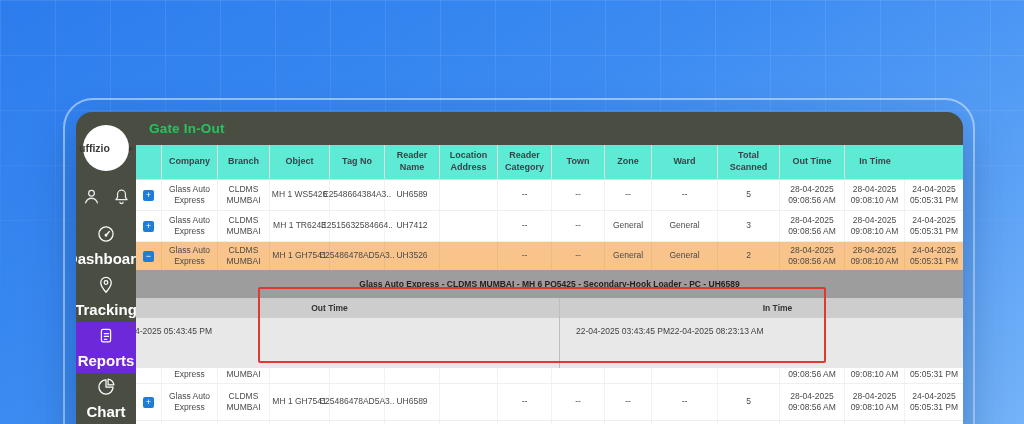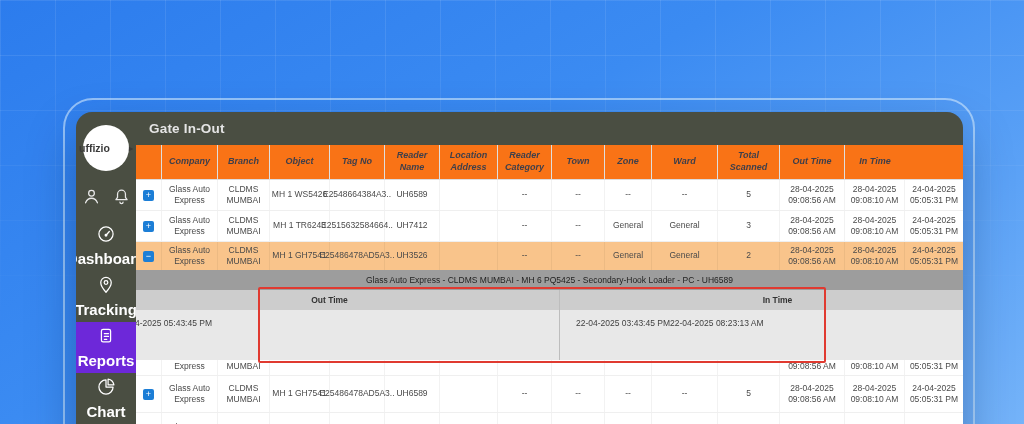--- a/index.html
+++ b/index.html
@@ -11,48 +11,48 @@
                      linear-gradient(90deg,rgba(255,255,255,.09) 1px,transparent 1px);
     background-size:55px 55px;
     -webkit-mask-image:linear-gradient(#000 10%,transparent 80%);
     mask-image:linear-gradient(#000 10%,transparent 80%);}
   .frame{position:absolute;left:63px;top:98px;width:908px;height:400px;
     border:2px solid rgba(214,236,255,.6);border-radius:30px;}
   .window{position:absolute;left:76px;top:112px;width:887px;height:340px;
     background:#4a4e42;border-radius:16px 16px 0 0;overflow:hidden;
     box-shadow:0 22px 48px rgba(8,40,92,.38);}
   .titlebar{position:absolute;left:60px;top:0;right:16px;height:33px;display:flex;align-items:center;
-    color:#e5e5e5;font-size:13.5px;font-weight:bold;letter-spacing:.2px;padding-left:13px;}
+    color:#22c55e;font-size:13.5px;font-weight:bold;letter-spacing:.2px;padding-left:13px;}
   
   .sidebar{position:absolute;left:0;top:0;width:60px;bottom:0;display:flex;flex-direction:column;align-items:center;}
   .logo{width:46px;height:46px;border-radius:50%;background:#fff;margin-top:13px;flex:none;
     display:flex;align-items:center;justify-content:center;font-size:10.5px;font-weight:bold;color:#3a3a3a;gap:18px;}
   .logo .mark{font-size:8px;margin-left:1px;}
   .icon-row{display:flex;gap:11px;margin-top:16px;}
   .icon-row svg{display:block;}
   .nav{margin-top:14px;width:100%;display:flex;flex-direction:column;}
   .nav-item{height:51px;display:flex;flex-direction:column;align-items:center;justify-content:center;gap:3px;
     color:#fff;font-size:15px;font-weight:bold;cursor:pointer;}
   .nav-item.active{background:#6d28d9;}
   
   .content{position:absolute;left:60px;top:33px;right:0;bottom:0;background:#fff;overflow:hidden;}
   .grid-row{display:grid;grid-template-columns:26px 56px 52px 60px 55px 55px 58px 54px 53px 47px 66px 62px 65px 60px 58px;}
-  .thead{height:34px;background:#f97316;border-bottom:1px solid #dcdcdc;font-style:italic;}
+  .thead{height:34px;background:#5eead4;border-bottom:1px solid #dcdcdc;}
   .thead .cell{font-size:9px;font-weight:bold;color:#3f3f4a;border-right:1px solid #dedede;}
   .cell{display:flex;align-items:center;justify-content:center;text-align:center;
     white-space:pre-line;line-height:1.3;height:100%;border-right:1px solid rgba(0,0,0,.05);}
   .cell:last-child{border-right:none;}
   .row{height:30px;font-size:8.5px;color:#4a4a4a;border-bottom:1px solid #efefef;background:#fff;}
   .row.highlight{height:28px;background:#f9c48b;border-bottom:none;}
   .row.row-tall{height:36px;}
   .row.row-last{height:40px;border-bottom:none;}
   .expand-btn{width:11px;height:11px;border-radius:2px;background:#1c7ed6;color:#fff;
     font-size:9px;line-height:11px;text-align:center;cursor:pointer;flex:none;}
-  .band{height:20px;background:#9d9d9d;display:flex;align-items:center;justify-content:center;
-    font-size:8.5px;font-weight:normal;color:#222;}
+  .band{height:28px;background:#9d9d9d;display:flex;align-items:center;justify-content:center;
+    font-size:8.5px;font-weight:bold;color:#222;}
   .sub-grid{display:grid;grid-template-columns:424px 403px;}
   .sub-header{height:20px;background:#cdcdcd;}
   .sub-header .sub-cell{display:flex;align-items:center;justify-content:center;
     font-size:8.5px;font-weight:bold;color:#333;}
   .sub-body{height:50px;background:#e8e8e8;}
   .sub-col{display:flex;flex-direction:row;}
   .sub-col.left,.sub-header .sub-cell.left{border-right:1px solid #bdbdbd;}
   .sub-row{height:25px;display:flex;align-items:center;justify-content:center;
     font-size:8.5px;color:#3f3f3f;}
   .shift-l{transform:translateX(-18px);}

